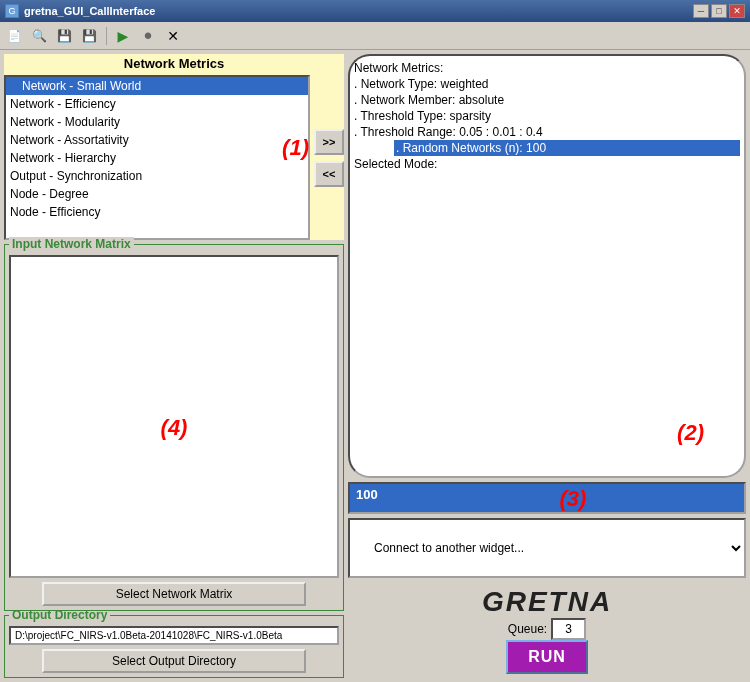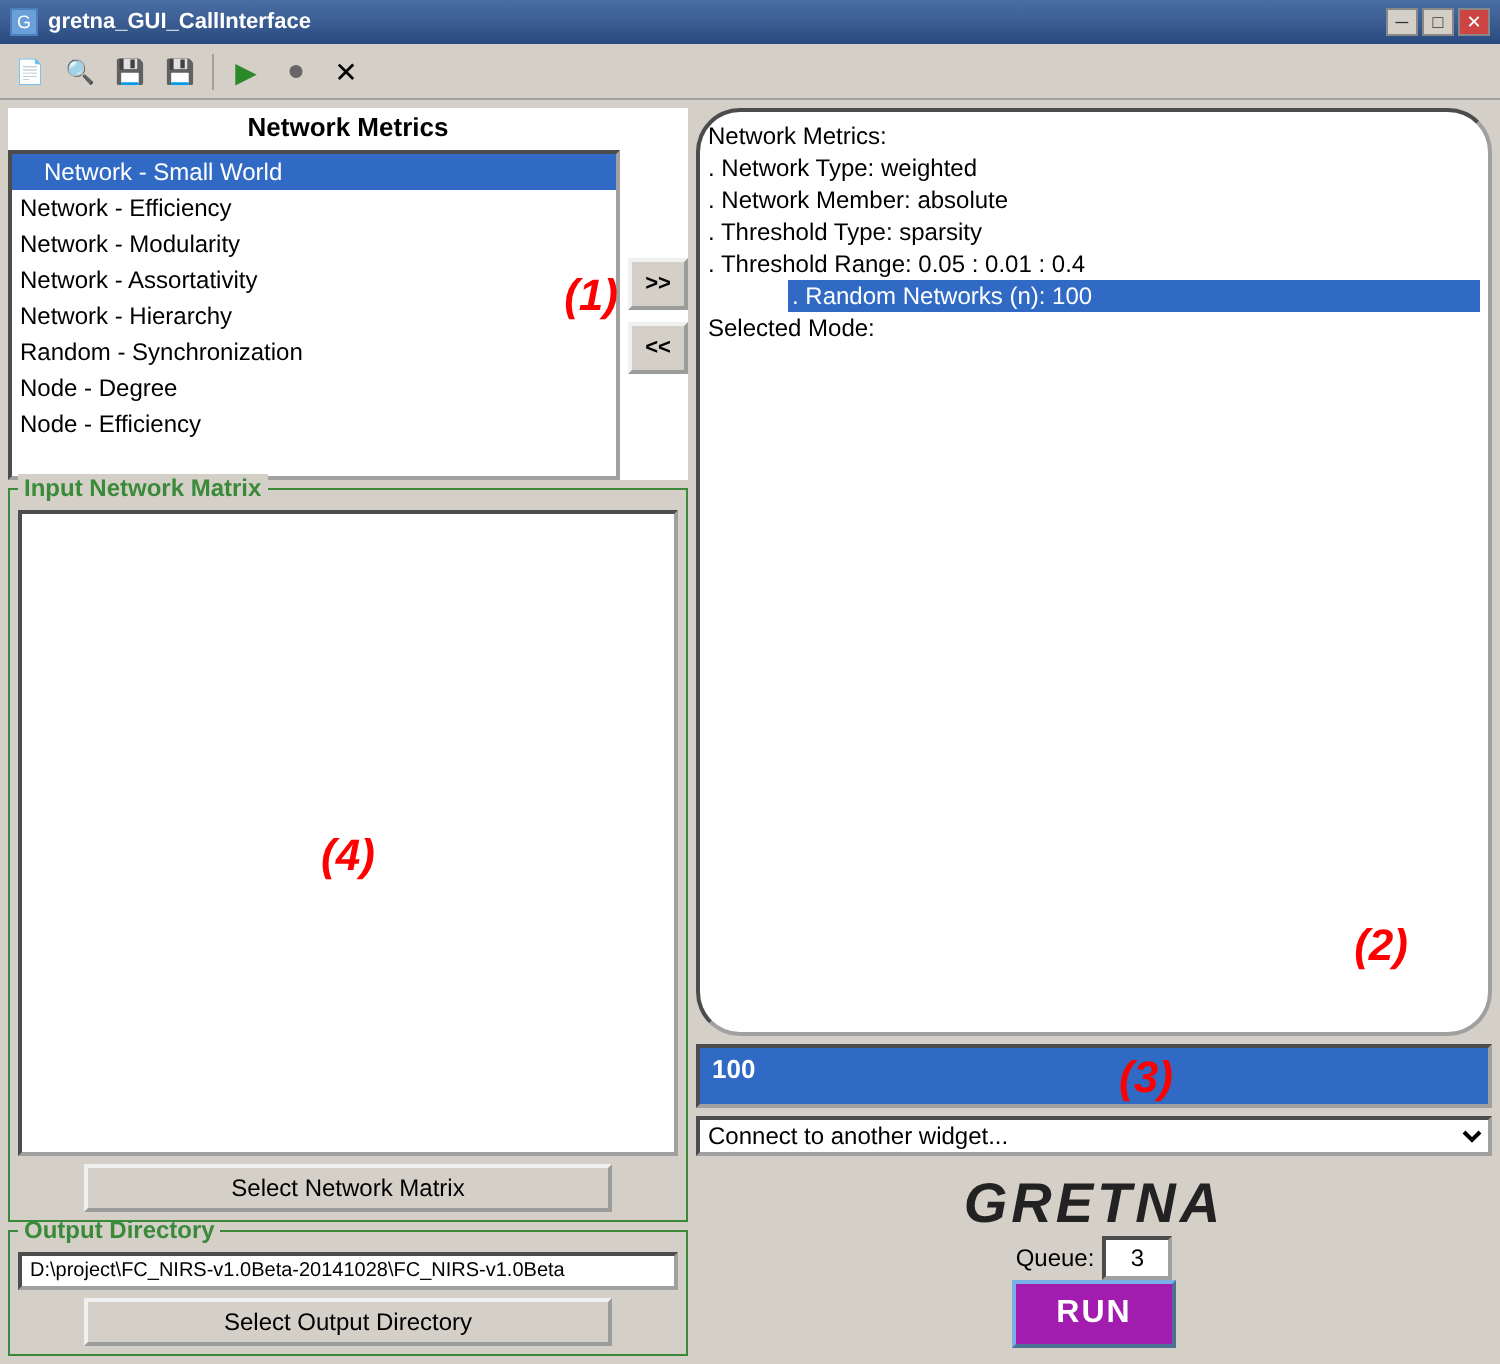--- a/index.html
+++ b/index.html
@@ -98,21 +98,21 @@
     
     .left-panel {
       display: flex;
       flex-direction: column;
       width: 340px;
       gap: 4px;
     }
 
     
     .metrics-section {
-      background: #ffffff;
+      background: #fef9c3;
     }
     .section-title {
       text-align: center;
       font-weight: bold;
       font-size: 13px;
       padding: 2px 0 4px;
     }
 
     
     .metrics-list-area {
@@ -275,21 +275,21 @@
     }
 
     
     .bottom-right {
       display: flex;
       flex-direction: column;
       gap: 4px;
     }
     .connect-dropdown {
       width: 100%;
-      padding: 0;
+      padding: 20px;
       border: 2px inset #a0a0a0;
       background: white;
       font-size: 12px;
       cursor: pointer;
     }
     .gretna-row {
       display: flex;
       align-items: center;
       justify-content: space-between;
       padding: 4px 6px;
@@ -366,21 +366,21 @@
       <div class="section-title">Network Metrics</div>
 
       <div class="metrics-list-area" style="position: relative;">
         <div class="metrics-list" id="metrics-list">
 
         <div class="metrics-list-item selected">Network - Small World</div>
             <div class="metrics-list-item">Network - Efficiency</div>
             <div class="metrics-list-item">Network - Modularity</div>
             <div class="metrics-list-item">Network - Assortativity</div>
             <div class="metrics-list-item">Network - Hierarchy</div>
-            <div class="metrics-list-item">Random - Synchronization</div>
+            <div class="metrics-list-item">Output - Synchronization</div>
             <div class="metrics-list-item">Node - Degree</div>
             <div class="metrics-list-item">Node - Efficiency</div>
           </div>
         <div class="metrics-arrows">
           <button class="arrow-btn">&gt;&gt;</button>
           <button class="arrow-btn">&lt;&lt;</button>
         </div>
       <span class="label-overlay" style="position: absolute; right: 35px; top: 60px; color: red;">(1)</span>
         </div>
     </div>

